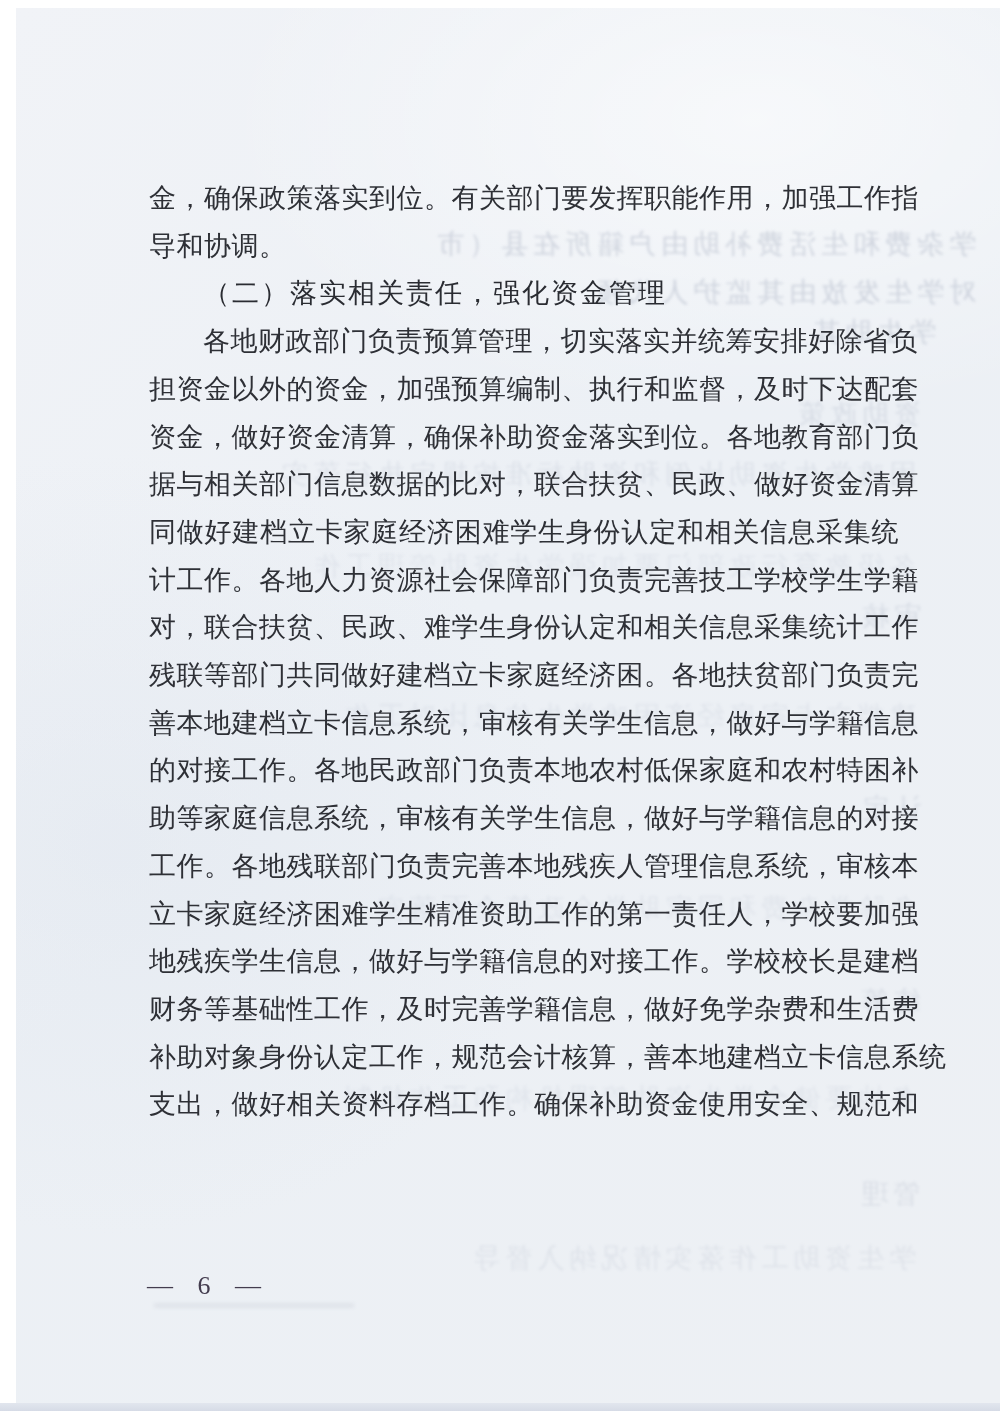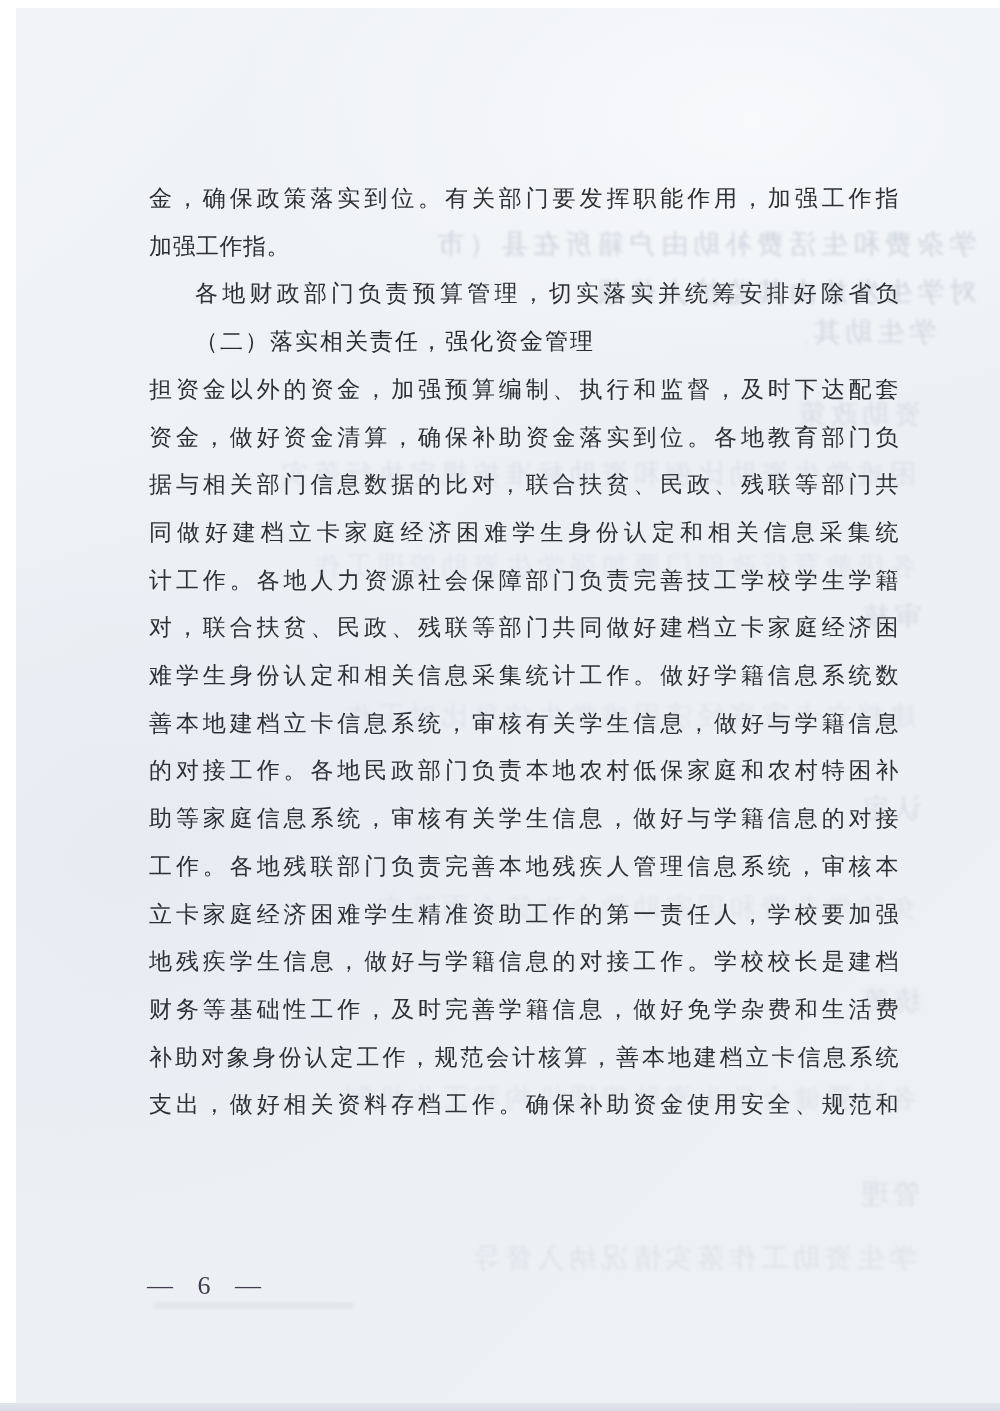--- a/index.html
+++ b/index.html
@@ -66,21 +66,21 @@
   .bleed:nth-child(12) { left: 300px; top: 1072px; width: 600px; opacity: .12; }
   .bleed:nth-child(13) { left: 836px; top: 1168px; width: 68px; opacity: .20; }
   .bleed:nth-child(14) { left: 420px; top: 1232px; width: 480px; opacity: .15; }
   
   .text-block {
     position: absolute;
     left: 133px;
     top: 167px;
     width: 750px;
     color: #2e3036;
-    font-size: 23px;
+    font-size: 27px;
     line-height: 47.7px;
   }
   .line {
     text-align: justify;
     text-align-last: justify;
     white-space: nowrap;
     letter-spacing: 0.5px;
   }
   .line.cont-end, .line.heading { text-align-last: left; }
   .line.heading, .line.para-first { text-indent: 2em; }
@@ -124,30 +124,30 @@
         <div class="bleed">认定</div>
         <div class="bleed">免除学杂费和国家助学金政策全面落实</div>
         <div class="bleed">统筹</div>
         <div class="bleed">各地要健全学生资助管理机构和工作机制</div>
         <div class="bleed">管理</div>
         <div class="bleed">学生资助工作落实情况纳入督导</div>
       </div>
 
     <div class="text-block">
         <div class="line cont">金，确保政策落实到位。有关部门要发挥职能作用，加强工作指</div>
-        <div class="line cont-end">加强工作指。</div>
+        <div class="line cont-end">导和协调。</div>
+        <div class="line heading">（二）落实相关责任，强化资金管理</div>
         <div class="line para-first">各地财政部门负责预算管理，切实落实并统筹安排好除省负</div>
-        <div class="line heading">（二）落实相关责任，强化资金管理</div>
         <div class="line body">担资金以外的资金，加强预算编制、执行和监督，及时下达配套</div>
         <div class="line body">资金，做好资金清算，确保补助资金落实到位。各地教育部门负</div>
-        <div class="line body">据与相关部门信息数据的比对，联合扶贫、民政、残联等部门共</div>
+        <div class="line body">据与相关部门信息数据的比对，联合扶贫、民政、做好资金清算</div>
         <div class="line body">同做好建档立卡家庭经济困难学生身份认定和相关信息采集统</div>
         <div class="line body">计工作。各地人力资源社会保障部门负责完善技工学校学生学籍</div>
-        <div class="line body">对，联合扶贫、民政、残联等部门共同做好建档立卡家庭经济困</div>
-        <div class="line body">难学生身份认定和相关信息采集统计工作。做好学籍信息系统数</div>
+        <div class="line body">对，联合扶贫、民政、难学生身份认定和相关信息采集统计工作</div>
+        <div class="line body">残联等部门共同做好建档立卡家庭经济困。各地扶贫部门负责完</div>
         <div class="line body">善本地建档立卡信息系统，审核有关学生信息，做好与学籍信息</div>
         <div class="line body">的对接工作。各地民政部门负责本地农村低保家庭和农村特困补</div>
         <div class="line body">助等家庭信息系统，审核有关学生信息，做好与学籍信息的对接</div>
         <div class="line body">工作。各地残联部门负责完善本地残疾人管理信息系统，审核本</div>
         <div class="line body">立卡家庭经济困难学生精准资助工作的第一责任人，学校要加强</div>
         <div class="line body">地残疾学生信息，做好与学籍信息的对接工作。学校校长是建档</div>
         <div class="line body">财务等基础性工作，及时完善学籍信息，做好免学杂费和生活费</div>
         <div class="line body">补助对象身份认定工作，规范会计核算，善本地建档立卡信息系统</div>
         <div class="line body">支出，做好相关资料存档工作。确保补助资金使用安全、规范和</div>
       </div>

